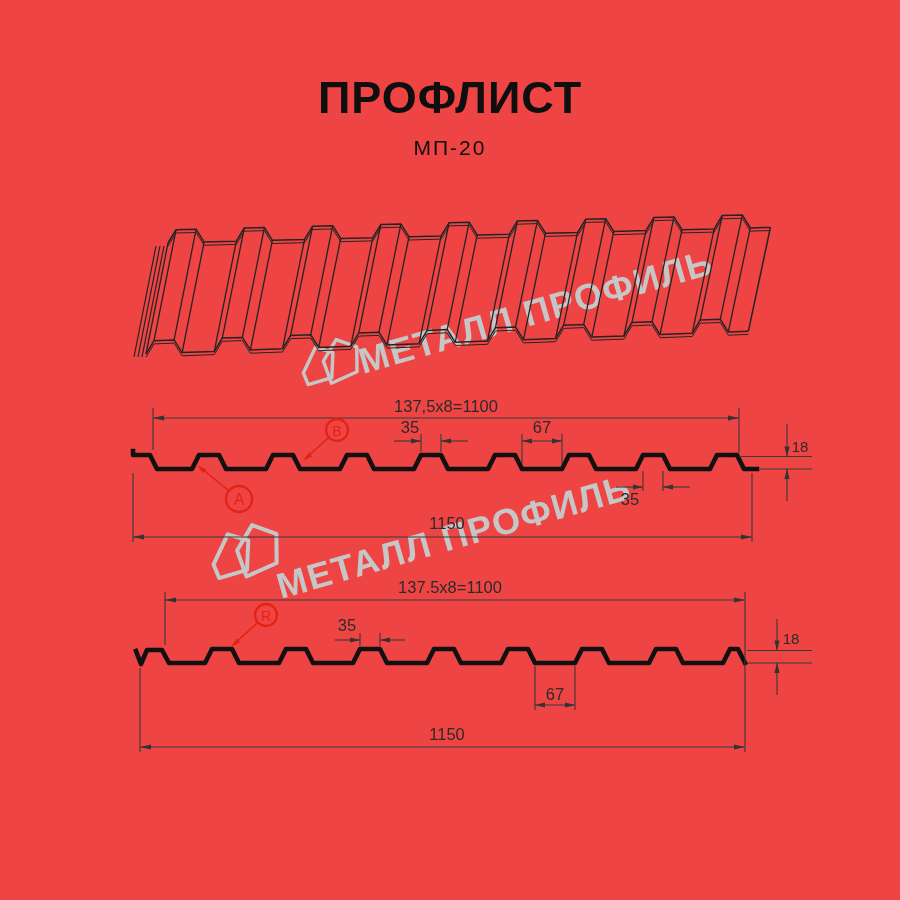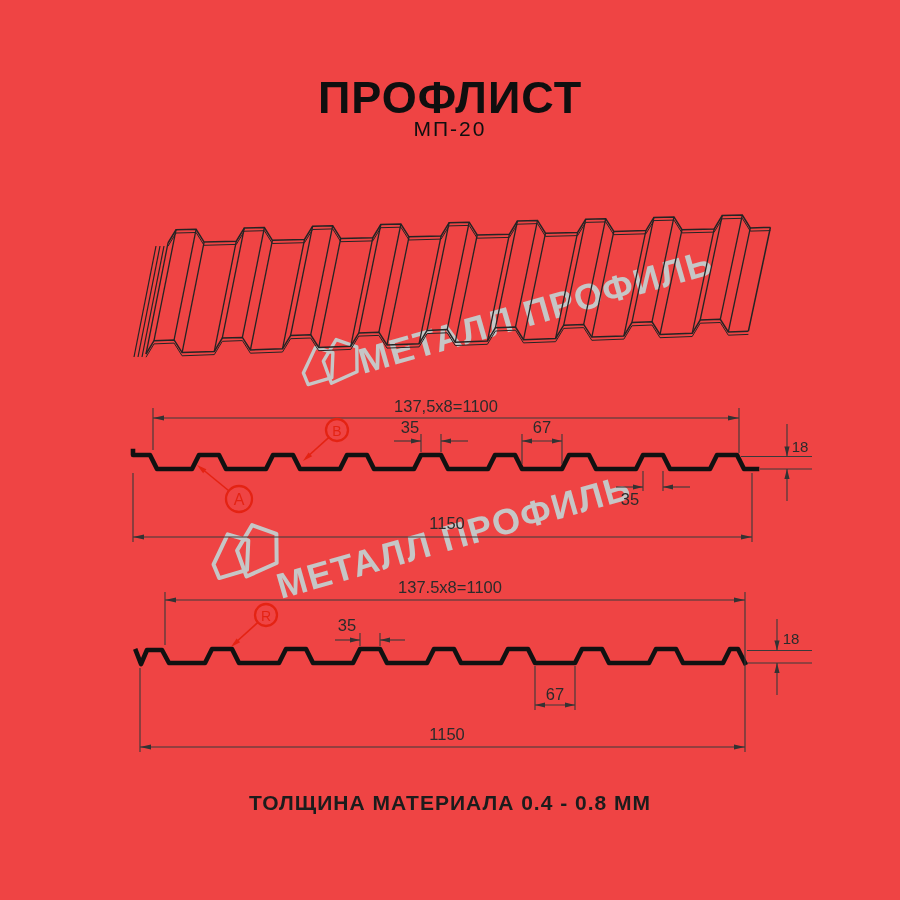--- a/index.html
+++ b/index.html
@@ -1,20 +1,20 @@
 <!DOCTYPE html>
 <html style="--accent_red: #e42313; --line: #111111; --dim_line: #3a3a3a; --watermark: #c6c6c6;"><head>
 <meta charset="utf-8">
 <style>
   html,body{margin:0;padding:0;background:#ffffff;}
   .canvas{position:relative;width:900px;height:900px;background:#ef4444;overflow:hidden;
           font-family:"Liberation Sans",sans-serif;}
   .title{position:absolute;top:72px;left:0;width:100%;text-align:center;
          font-size:45px;font-weight:800;letter-spacing:1px;color:#0f0f0f;}
-  .subtitle{position:absolute;top:117px;left:0;width:100%;text-align:center;
+  .subtitle{position:absolute;top:136px;left:0;width:100%;text-align:center;
          font-size:21px;font-weight:500;letter-spacing:2px;color:#0f0f0f;}
   .footer{position:absolute;top:791px;left:0;width:100%;text-align:center;
          font-size:21px;font-weight:600;letter-spacing:1px;color:#1c1c1c;}
   svg{position:absolute;top:0;left:0;}
   .profile{fill:none;stroke:var(--line,#111);stroke-width:4.6;stroke-linejoin:round;stroke-linecap:square;}
   .dim line{stroke:var(--dim_line,#3a3a3a);stroke-width:1.1;}
   .ah{fill:#333;stroke:none;}
   .ahr{fill:var(--accent_red,#e42313);stroke:none;}
   .redline{stroke:var(--accent_red,#e42313);stroke-width:1.6;fill:none;}
   .redcirc{stroke:var(--accent_red,#e42313);stroke-width:2.3;fill:none;}
@@ -211,14 +211,13 @@
 
       <g>
         <line class="redline" x1="257.9" y1="622.4" x2="234" y2="644"></line>
         <polygon class="ahr" points="231,647 236.6,638.4 240.1,642.2"></polygon>
         <circle class="redcirc" cx="266" cy="615" r="11"></circle>
         <text class="redletter" x="266" y="620.5" font-size="14">R</text>
       </g>
     </g>
   </svg>
 
-  <div class="footer">ТОЛЩИНА МАТЕРИАЛА 0.4 - 0.8 ММ</div>
 </div>
 
 </body></html>

